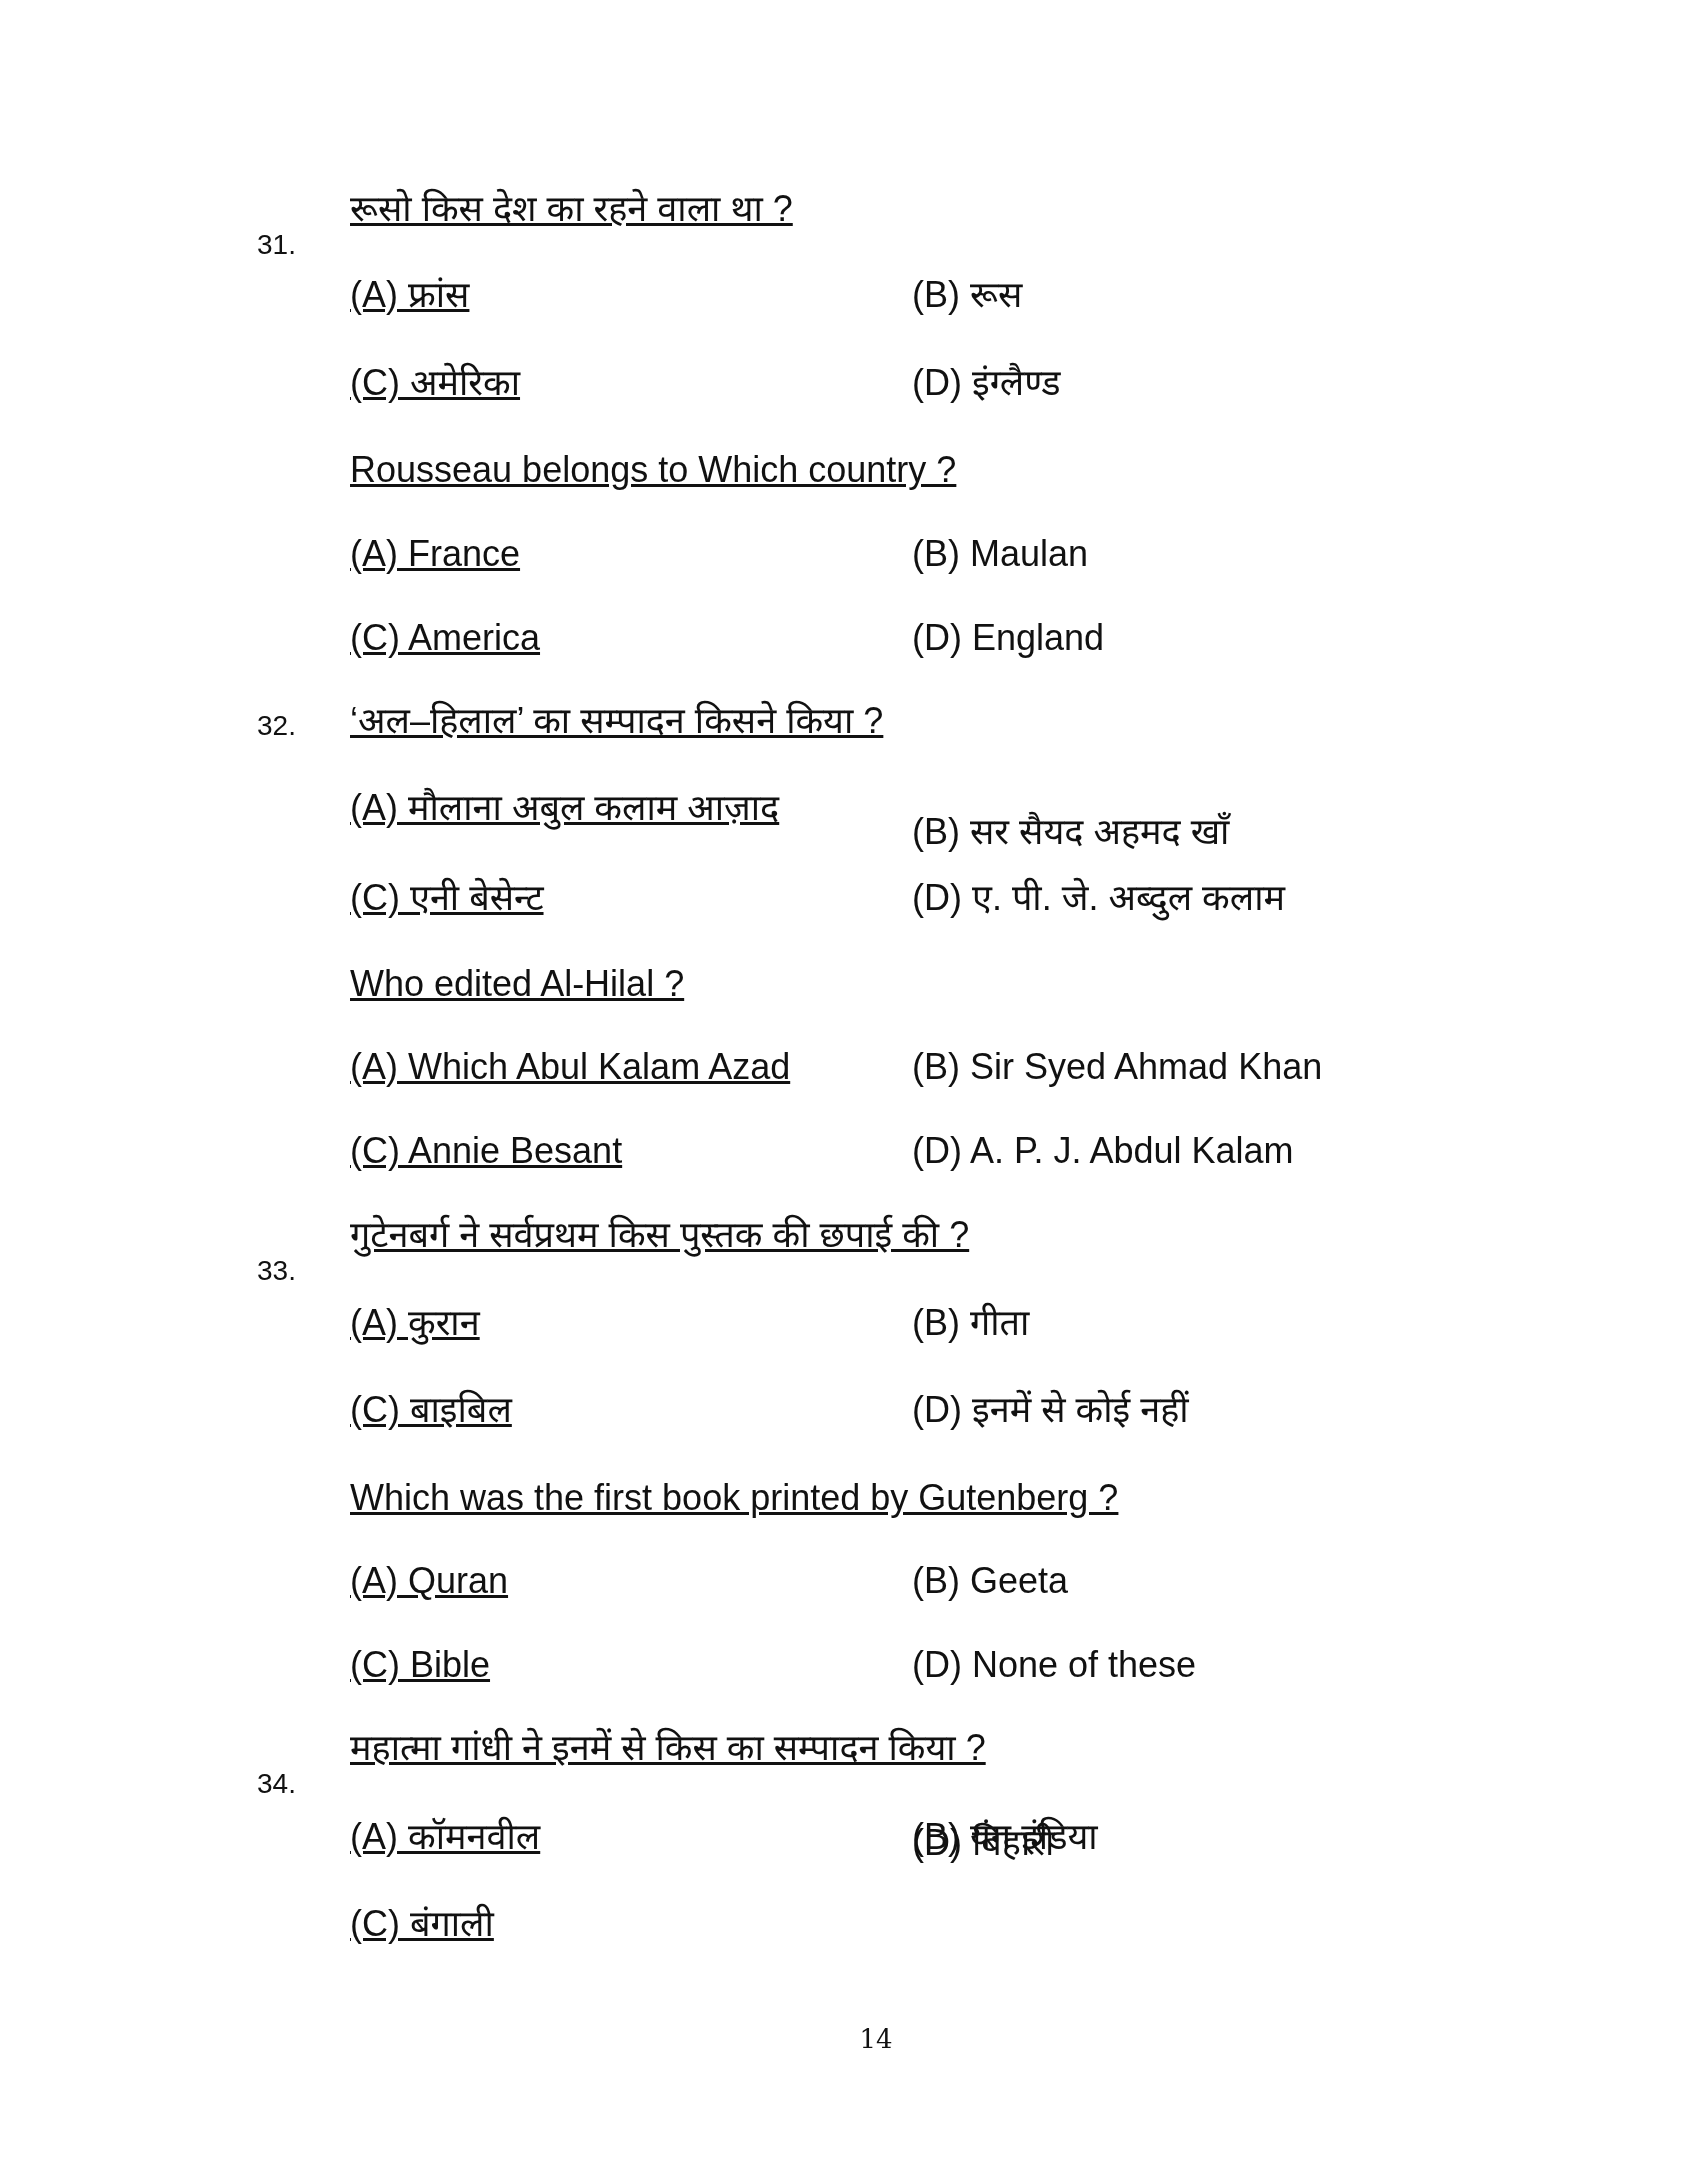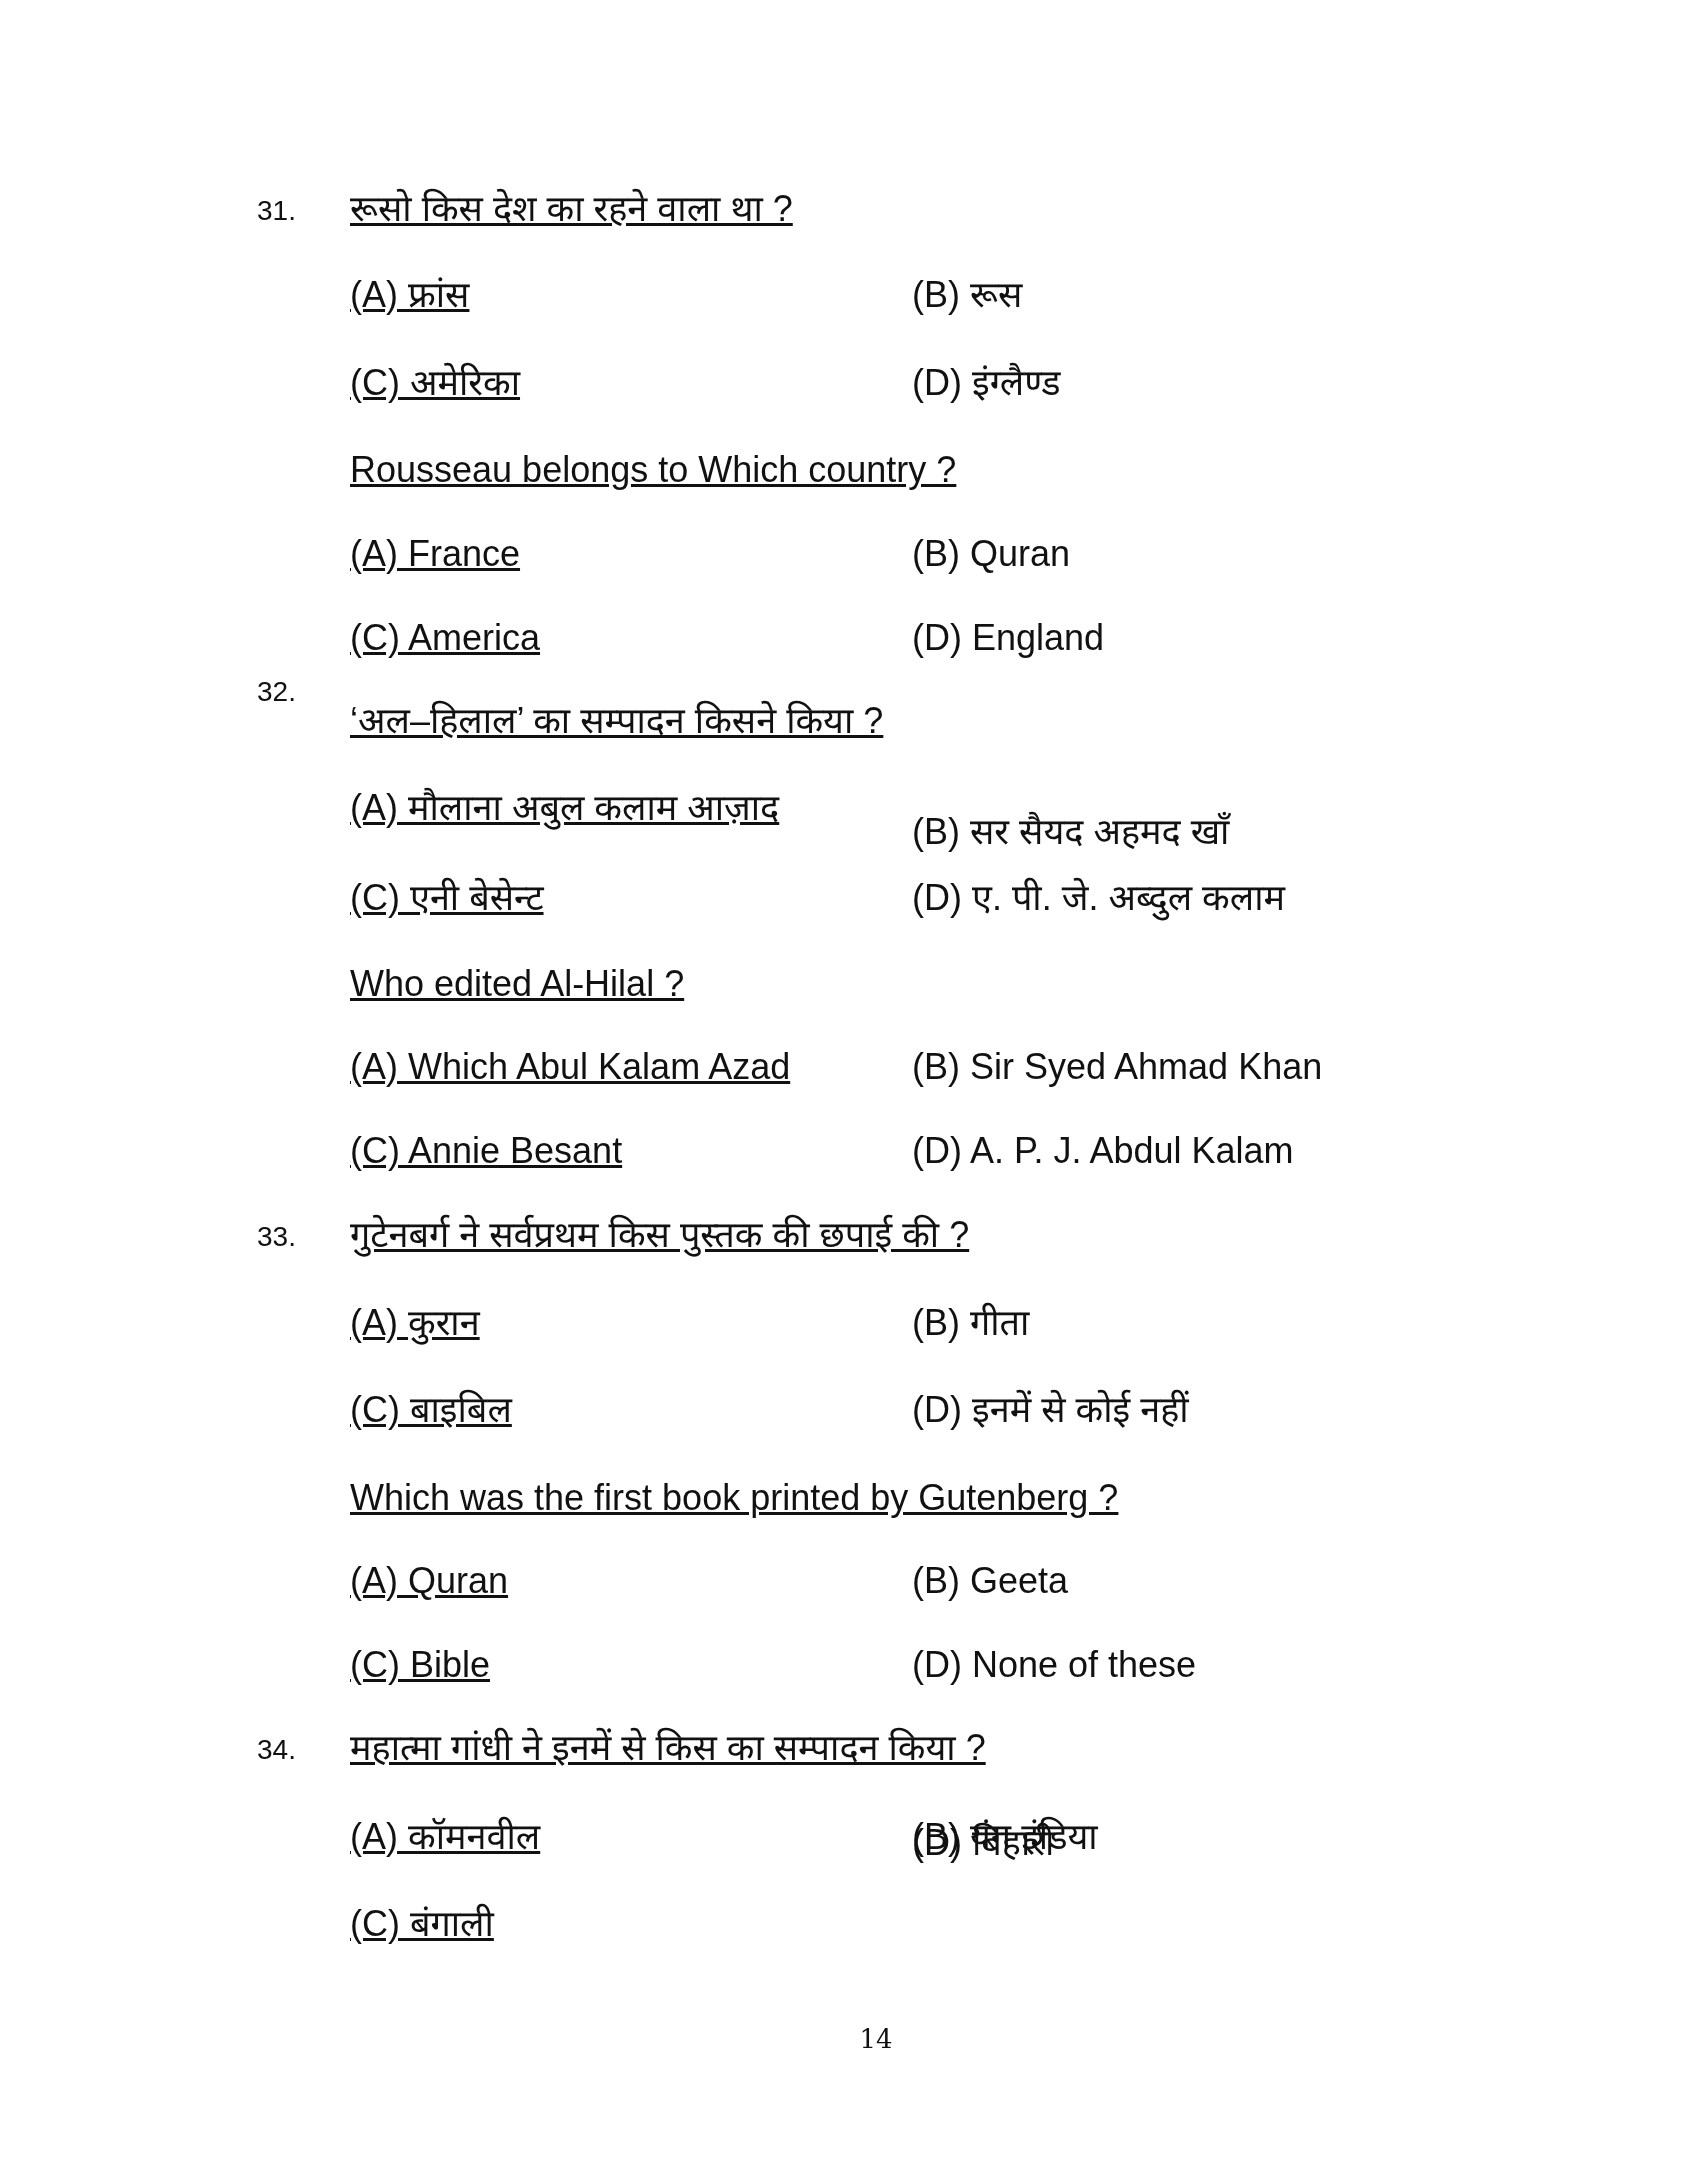--- a/index.html
+++ b/index.html
@@ -1,36 +1,36 @@
 <!DOCTYPE html>
 <html><head>
 <meta charset="utf-8">
 <style>
   html, body { margin: 0; padding: 0; background: #ffffff; }
   body { width: 1683px; height: 2178px; position: relative; overflow: hidden;
          font-family: "Liberation Sans", "DejaVu Sans", sans-serif; color: #111; }
   .line { position: absolute; font-size: 36px; line-height: 44px; white-space: nowrap; transform: translateY(-50%); }
-  .qnum { position: absolute; left: 257px; font-size: 28px; line-height: 44px; transform: translateY(-45%); }
+  .qnum { position: absolute; left: 257px; font-size: 28px; line-height: 44px; transform: translateY(-45%); margin-top: 34px; }
   .c1 { left: 350px; text-decoration: underline; }
   .c2 { left: 912px; }
   .page-num { position: absolute; left: 0; width: 1752px; text-align: center; font-family: "DejaVu Serif", serif; font-size: 26px; top: 2024px; }
 </style>
 </head>
 <body>
 
 <div>
   <div class="qnum" style="top:209px">31.</div>
   <div class="line c1" style="top:209px">रूसो किस देश का रहने वाला था ?</div>
   <div class="line c1" style="top:295px">(A) फ्रांस</div>
   <div class="line c2" style="top:295px">(B) रूस</div>
   <div class="line c1" style="top:383px">(C) अमेरिका</div>
   <div class="line c2" style="top:383px">(D) इंग्लैण्ड</div>
   <div class="line c1" style="top:470px">Rousseau belongs to Which country ?</div>
   <div class="line c1" style="top:554px">(A) France</div>
-  <div class="line c2" style="top:554px">(B) Quran</div>
+  <div class="line c2" style="top:554px">(B) Maulan</div>
   <div class="line c1" style="top:638px">(C) America</div>
   <div class="line c2" style="top:638px">(D) England</div>
 </div>
 
 <div>
   <div class="qnum" style="top:690px">32.</div>
   <div class="line c1" style="top:721px">‘अल–हिलाल’ का सम्पादन किसने किया ?</div>
   <div class="line c1" style="top:808px">(A) मौलाना अबुल कलाम आज़ाद</div>
   <div class="line c2" style="top:832px">(B) सर सैयद अहमद खाँ</div>
   <div class="line c1" style="top:898px">(C) एनी बेसेन्ट</div>

